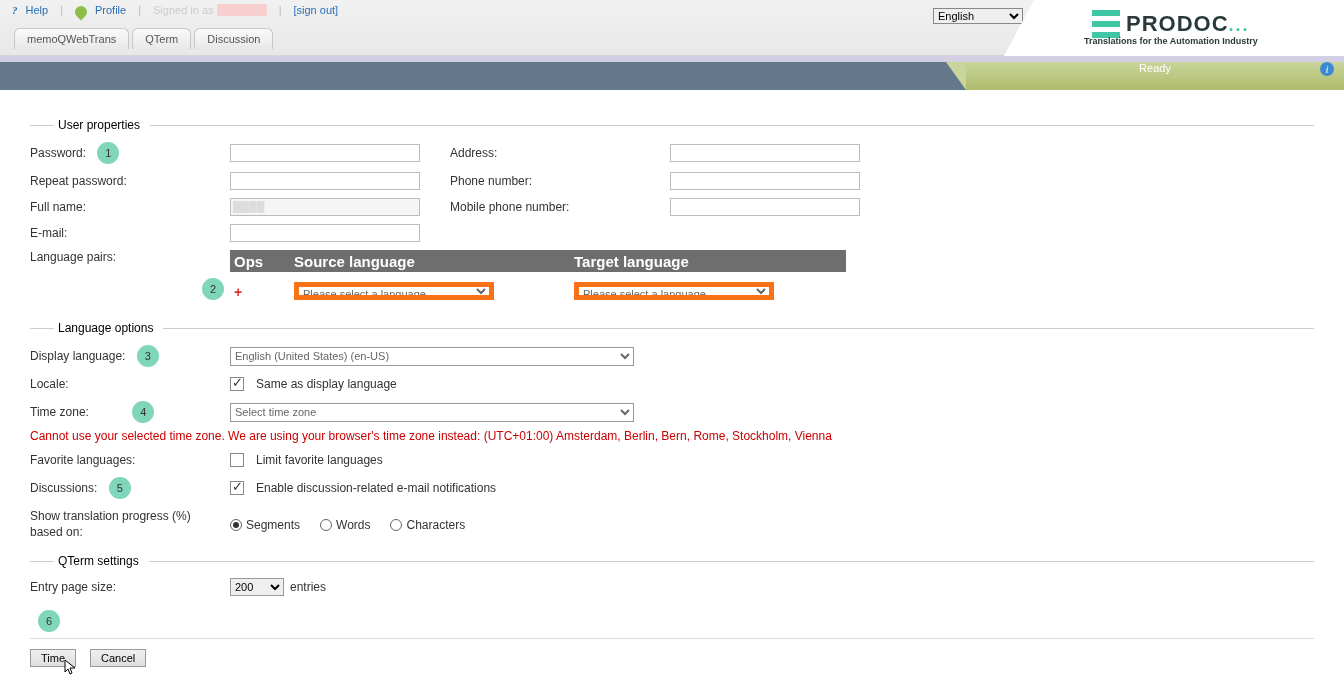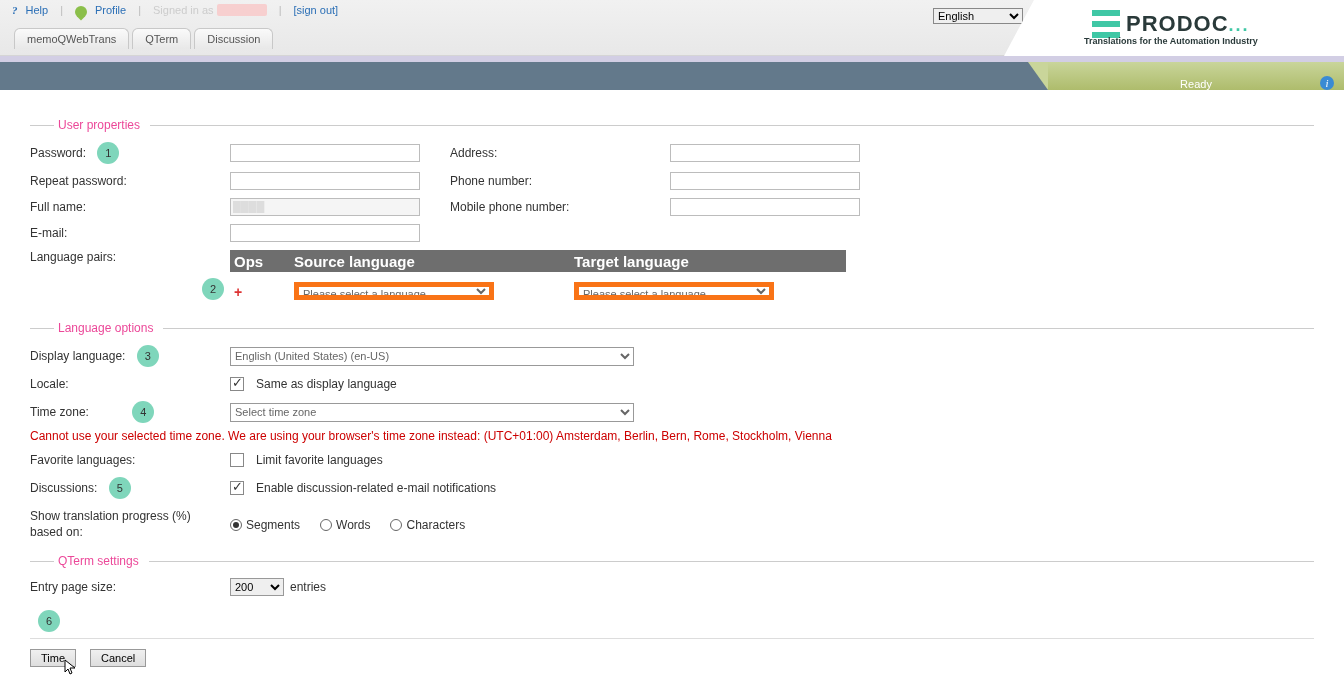--- a/index.html
+++ b/index.html
@@ -18,25 +18,25 @@
 .logo-main { display:flex; align-items:center; gap:6px;justify-content:center; }
 .logo-bars { width:28px; height:28px; display:flex; flex-direction:column; justify-content:space-between; }
 .logo-bars span { height:6px; background:#3fc7a5; display:block; }
 .logo-name { font-size:22px; font-weight:bold; color:#2a3a3a; letter-spacing:1px; font-family:Arial,sans-serif; }
 .logo-dots { color:#3fc7a5; font-weight:bold; letter-spacing:2px; font-size:18px; }
 .logo-tag { font-size:9px; color:#2a3a3a; font-weight:bold; margin-top:-2px; }
 .tabs { display:flex; gap:3px; padding: 0 0 0 14px; position: relative; top: 8px;}
 .tab { background:linear-gradient(#fafafa,#e8e8e8); border:1px solid #c8c8c8; border-bottom:none; border-radius:6px 6px 0 0; padding:4px 12px; font-size:11px; color:#555; cursor:pointer; }
 .band-lilac { height:6px; background:#d2cee4; }
 .band-slate { height:28px; background:#63798b; position:relative; }
-.ready-slot { position:absolute; right:0; top:0; height:28px; width:296px; background:linear-gradient(#c9d59a,#aebc6c); display:flex; align-items:flex-end; justify-content:center; color:#fff; font-size:11px; }
+.ready-slot { position:absolute; right:0; top:0; height:28px; width:378px; background:linear-gradient(#c9d59a,#aebc6c); display:flex; align-items:flex-start; justify-content:center; color:#fff; font-size:11px; }
 .ready-slot::before { content:""; position:absolute; left:-20px; top:0; width:0; height:0; border-bottom:28px solid transparent; border-right:20px solid #c9d59a; }
 .info-icon { position:absolute; right:10px; width:14px; height:14px; border-radius:50%; background:#3a8bd4; color:#fff; display:flex; align-items:center; justify-content:center; font-style:italic; font-family:Georgia; font-size:11px; }
 .content { padding: 14px 30px; }
-.fieldset-title { color:#ec4899; font-size:12px; padding:0 4px; }
+.fieldset-title { color:#000000; font-size:12px; padding:0 4px; }
 .hr-wrap { display:flex; align-items:center; margin: 14px 0 10px; }
 .hr-wrap .line-s { flex:0 0 24px; height:1px; background:#ccc; }
 .hr-wrap .line-e { flex:1; height:1px; background:#ccc; margin-left:6px; }
 .form-grid { display:grid; grid-template-columns: 200px 220px 220px 200px; row-gap:8px; align-items:center; font-size:12px; }
 .lbl { color:#333; }
 .tf { border:1px solid #bcbcbc; background:#fff; height:18px; width:190px; font-size:11px; padding:0 2px; }
 .annot { width:22px; height:22px; border-radius:50%; background:#7fd6bb; color:#333; display:inline-flex; align-items:center; justify-content:center; font-size:11px; margin-left:8px; font-family: Arial; }
 .lang-table-head { background:#6e6e6e; color:#fff; display:grid; grid-template-columns:60px 280px 280px; height:22px; align-items:center; font-size:15px; font-weight:bold; padding-left:4px; width:616px; }
 .lang-table-row { display:grid; grid-template-columns:60px 280px 280px; align-items:center; padding:10px 0 6px 4px; width:616px; position:relative;}
 .add-icon { color:#d33; font-weight:bold; font-size:14px; width:18px; text-align:center; cursor:pointer;}

